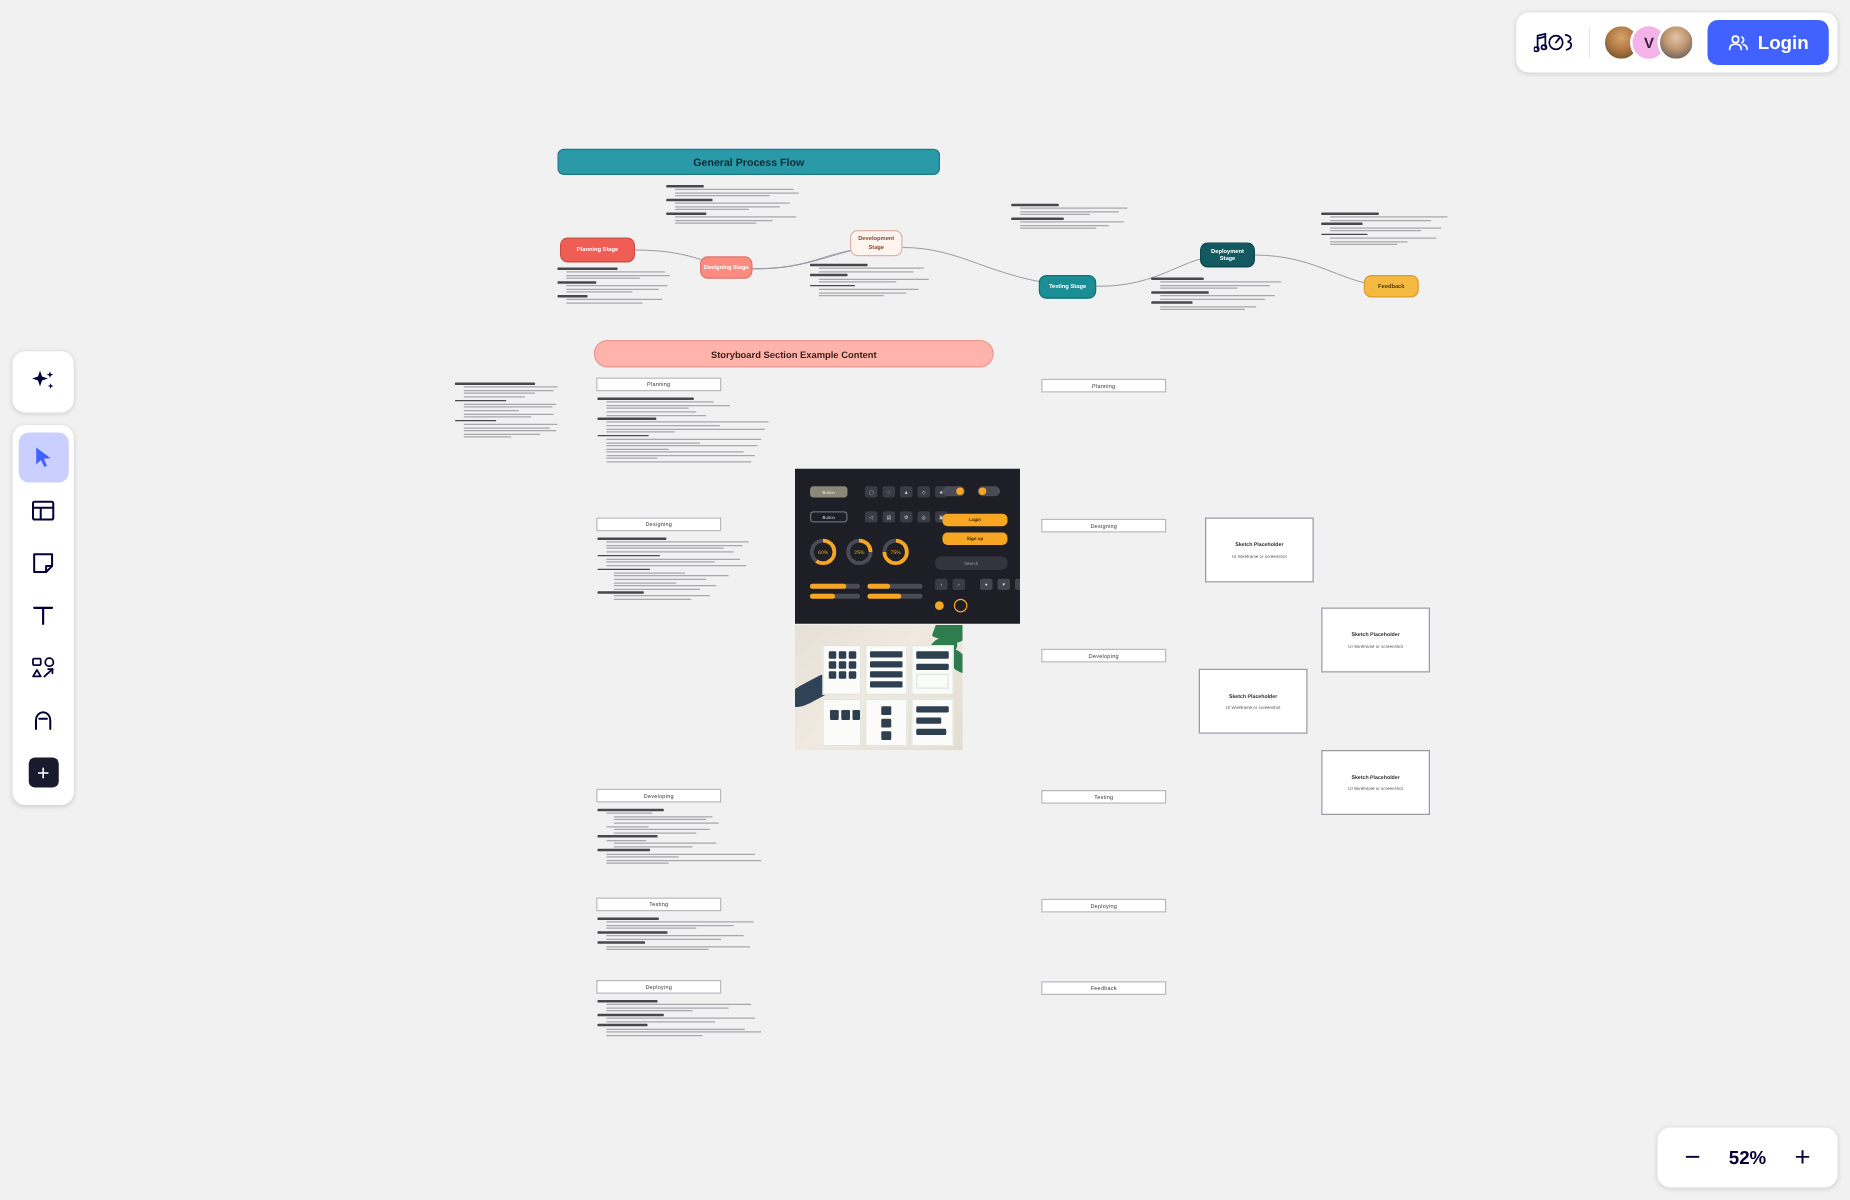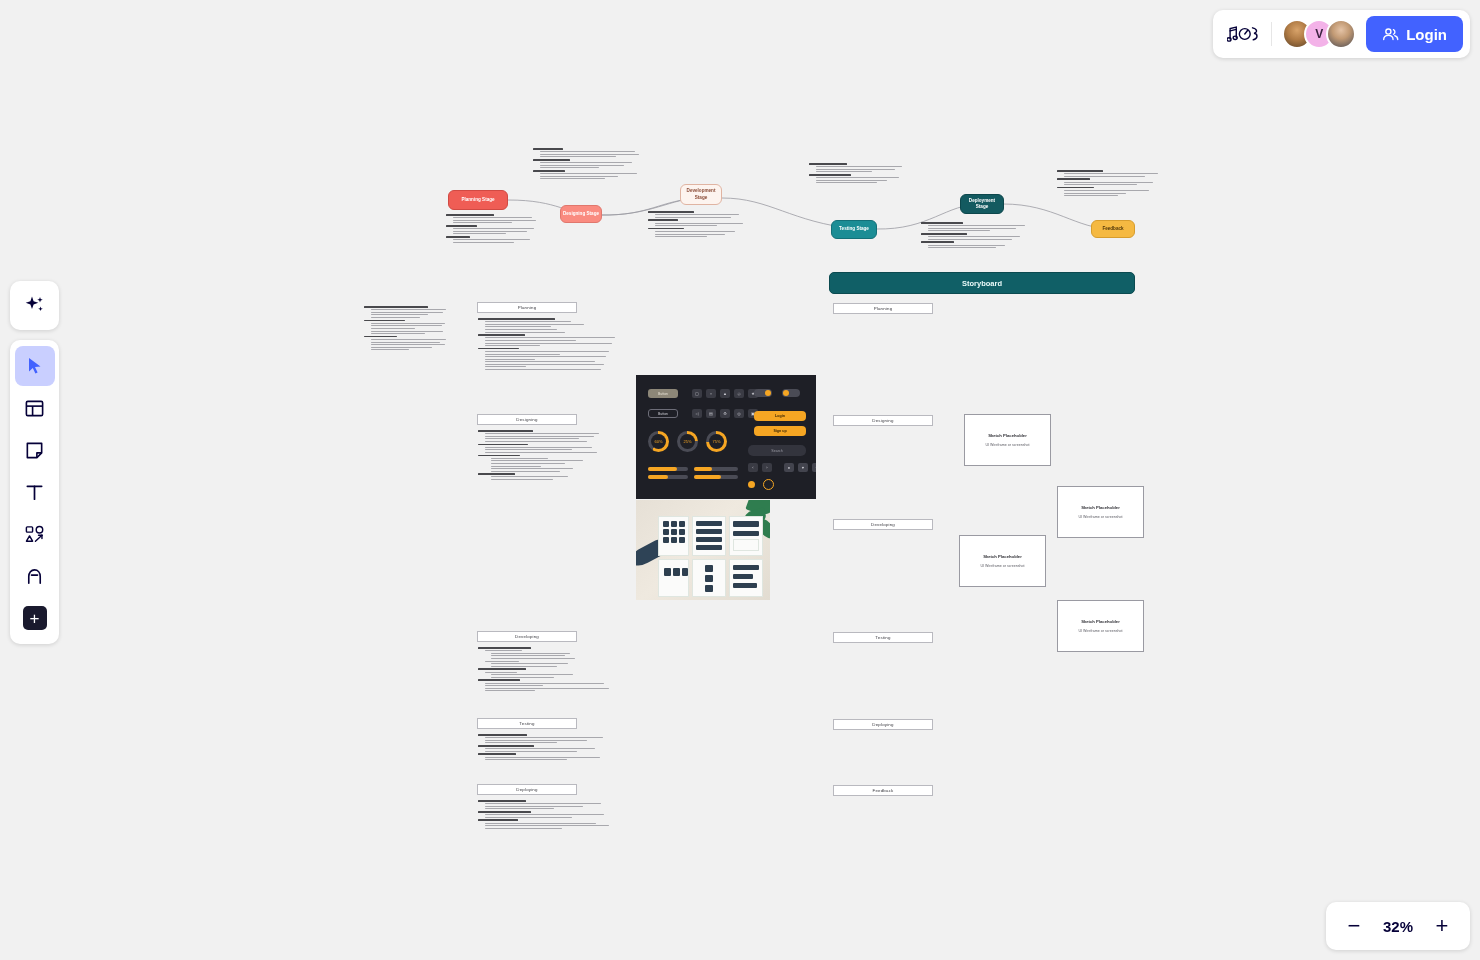--- a/index.html
+++ b/index.html
@@ -204,21 +204,22 @@
   <div class="canvas">
 
     <svg class="flow-svg">
       <path d="M508,200 C560,200 565,215 600,215 C650,216 660,200 700,198" fill="none" stroke="#9a9aa2" stroke-width="0.8"></path>
       <path d="M601,215 C650,216 672,198 700,198" fill="none" stroke="#9a9aa2" stroke-width="0.8"></path>
       <path d="M722,198 C770,198 790,222 856,229" fill="none" stroke="#9a9aa2" stroke-width="0.8"></path>
       <path d="M876,229 C930,230 945,204 982,204" fill="none" stroke="#9a9aa2" stroke-width="0.8"></path>
       <path d="M1003,204 C1055,204 1075,229 1113,229" fill="none" stroke="#9a9aa2" stroke-width="0.8"></path>
     </svg>
 
-    <div class="banner" id="banner-right">Storyboard</div>
+    <div class="banner" id="banner-main">General Process Flow</div>
+    <div class="banner" id="banner-left">Storyboard Section Example Content</div>
 
     <div class="node red" style="left:448px;top:190px;width:60px;height:20px;">Planning Stage</div>
     <div class="node pink" style="left:560px;top:205px;width:42px;height:18px;">Designing Stage</div>
     <div class="node cream" style="left:680px;top:184px;width:42px;height:21px;">Development Stage</div>
     <div class="node teal" style="left:831px;top:220px;width:46px;height:19px;">Testing Stage</div>
     <div class="node dteal" style="left:960px;top:194px;width:44px;height:20px;">Deployment Stage</div>
     <div class="node amber" style="left:1091px;top:220px;width:44px;height:18px;">Feedback</div>
 
     <div class="micro" style="left:533px;top:148px;width:108px;">
       <div class="ln b" style="width:28%"></div>
@@ -639,17 +640,17 @@
         <path d="M7.8 9.5 H14.2"></path>
       </svg>
     </div>
     <div class="tool">
       <div class="dark-plus">+</div>
     </div>
   </div>
 
   <div class="zoom-ctl">
     <button class="zoom-btn">−</button>
-    <div class="zoom-val">32%</div>
+    <div class="zoom-val">52%</div>
     <button class="zoom-btn">+</button>
   </div>
 
 </div>
 
 </body></html>

